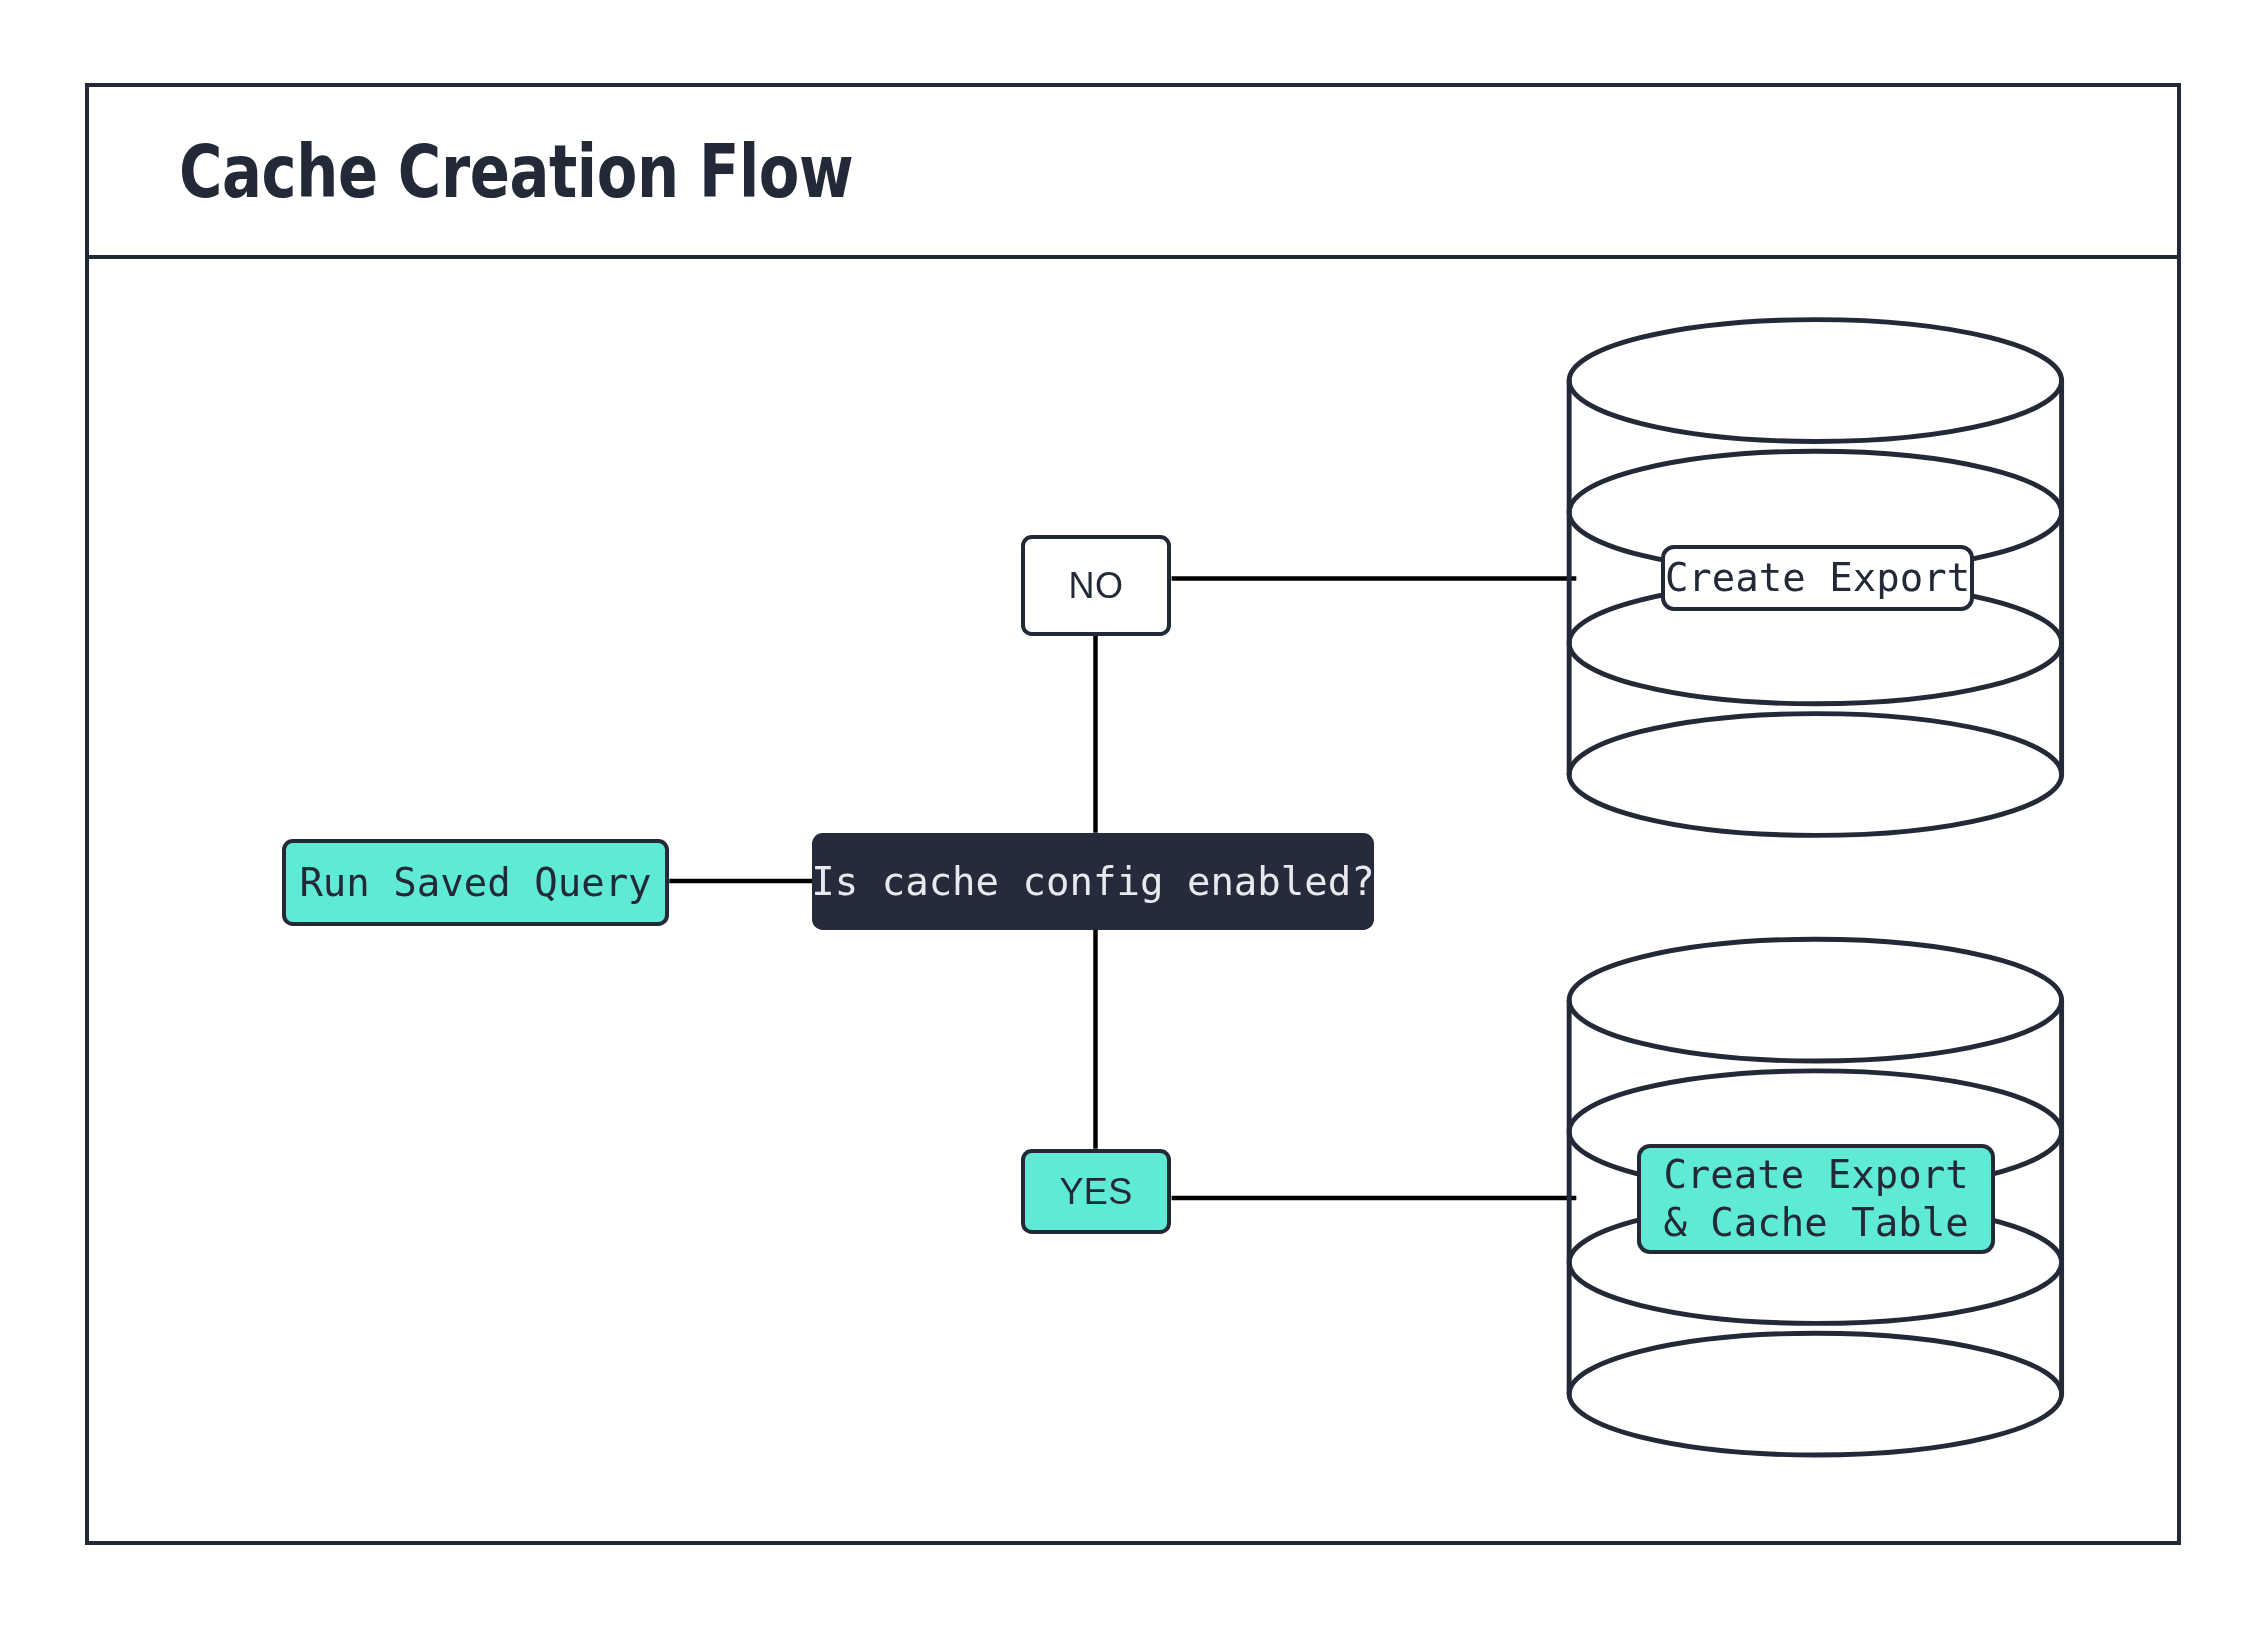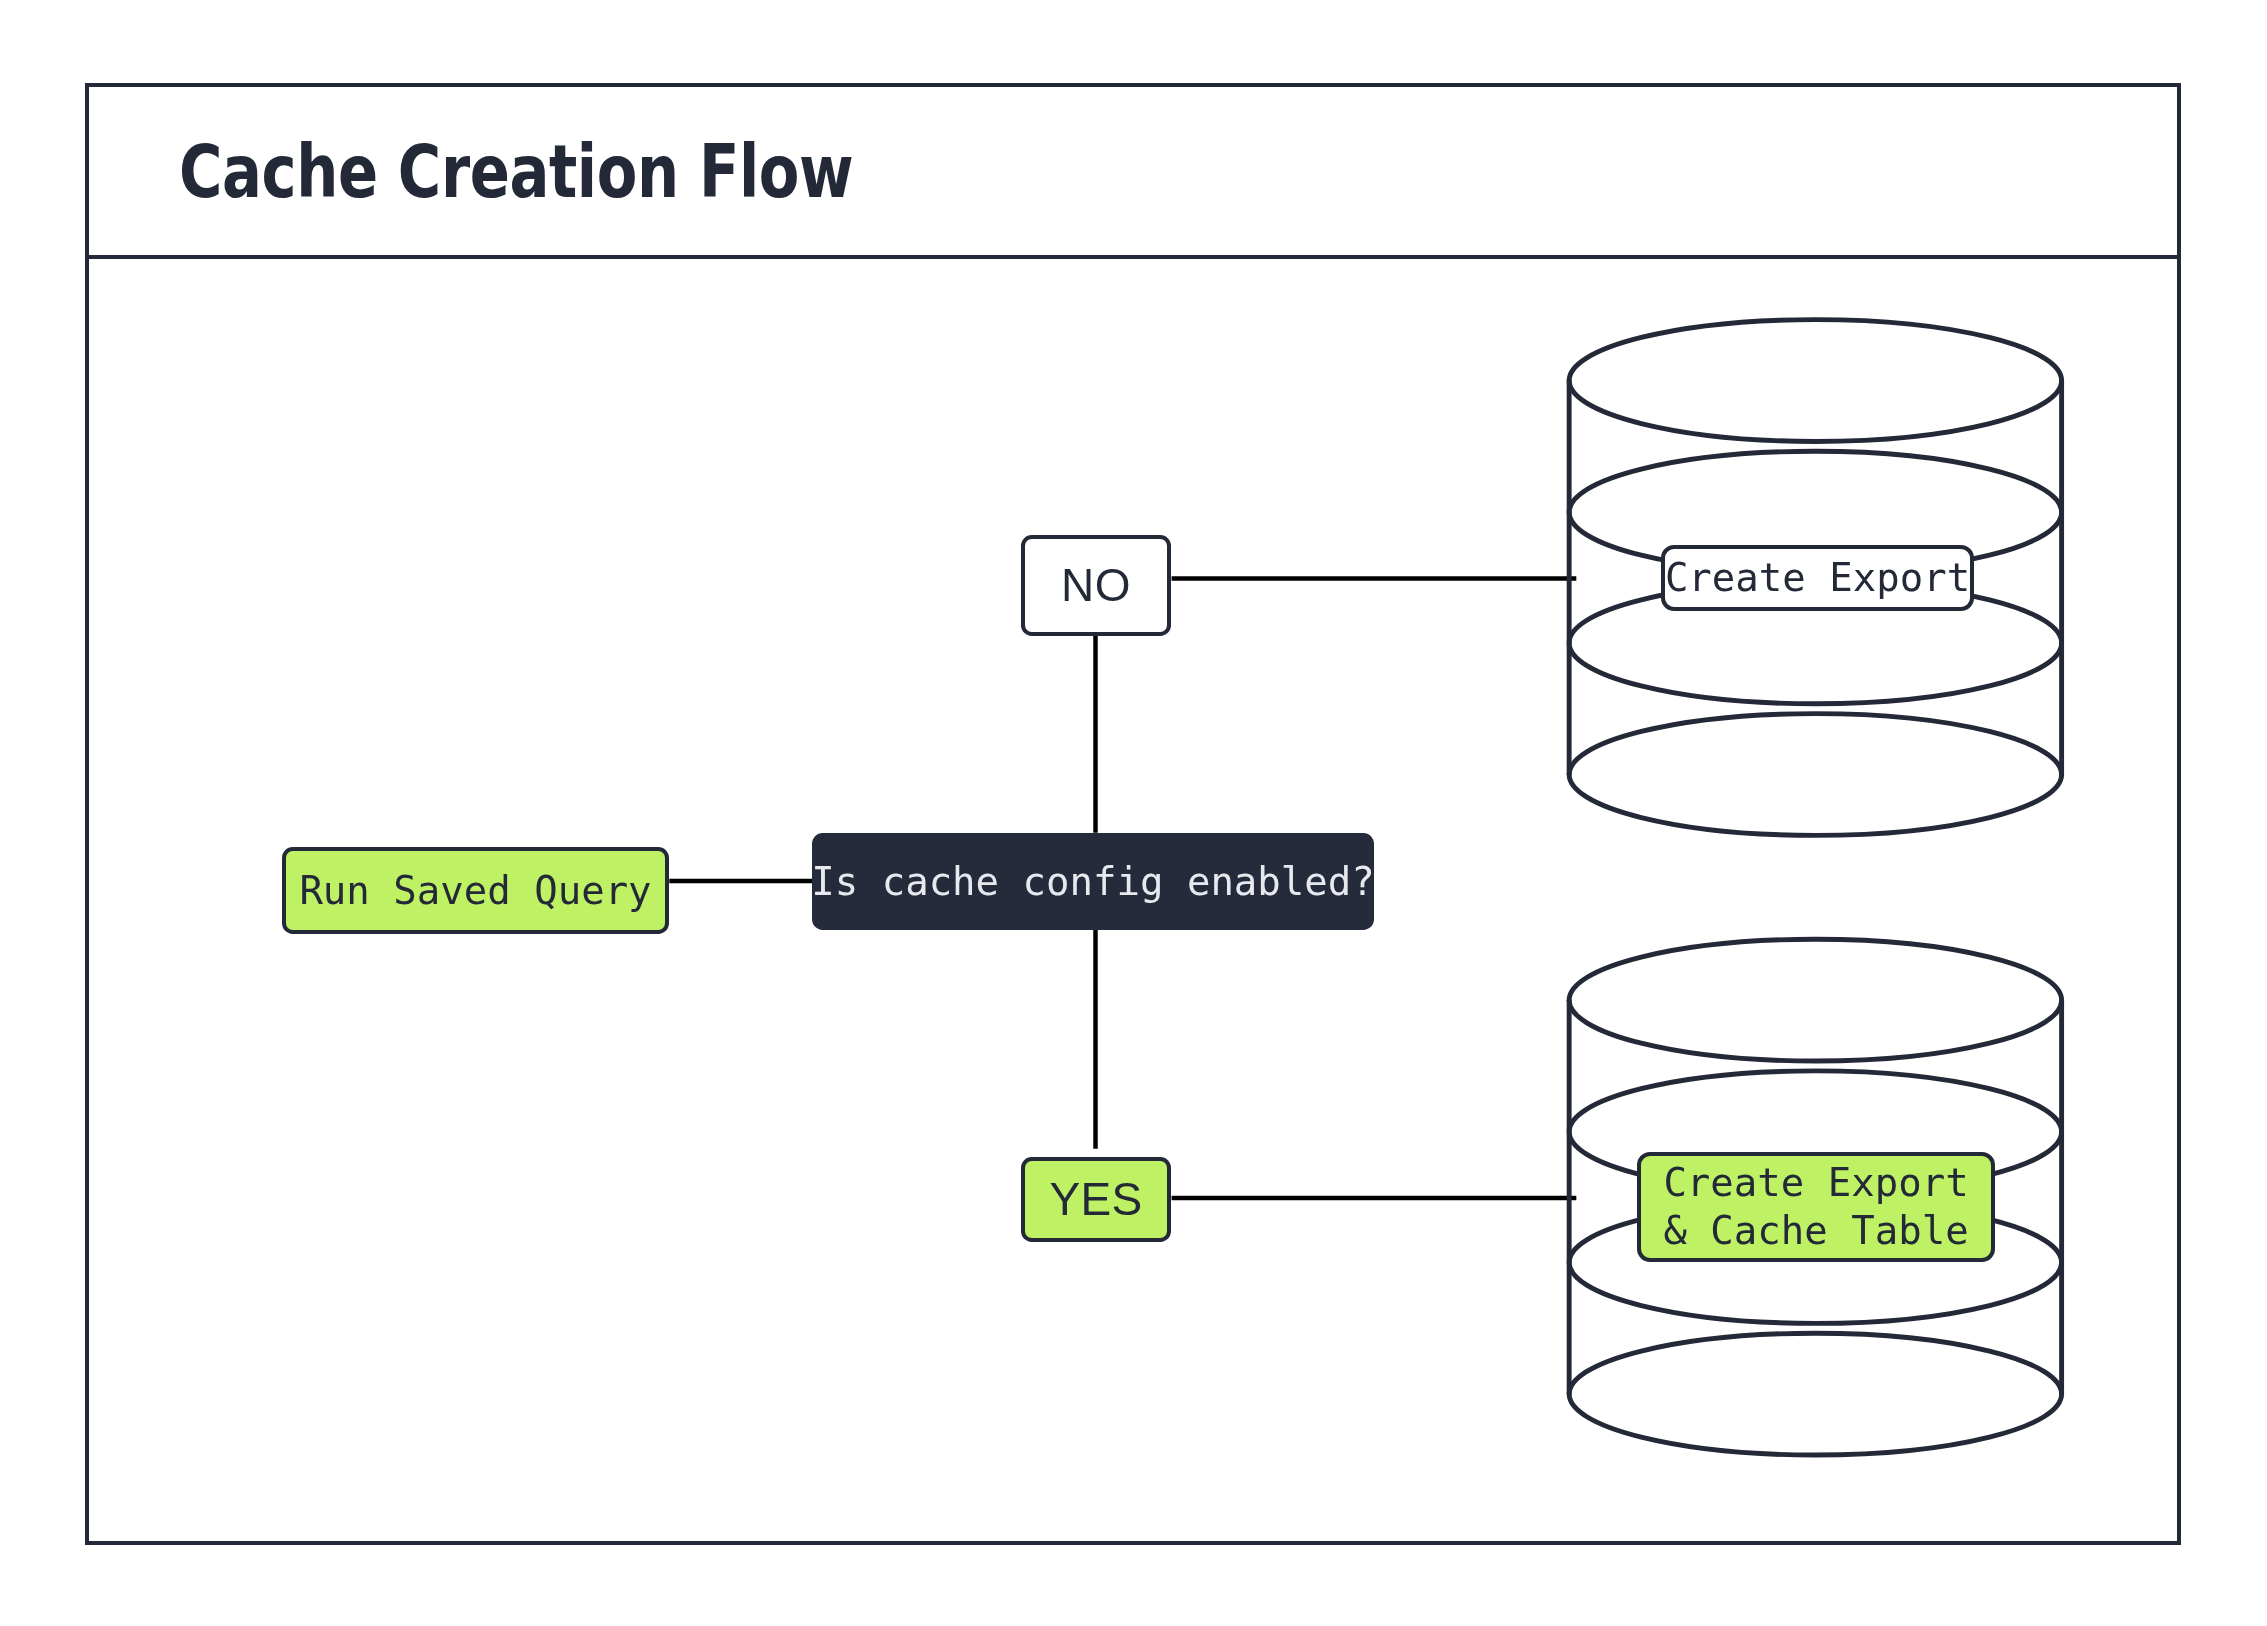--- a/index.html
+++ b/index.html
@@ -84,23 +84,22 @@
     text-align: center;
     border: 4.5px solid #242938;
     border-radius: 10.7px;
     font-family: "DejaVu Sans Mono", "Liberation Mono", monospace;
     font-size: 39px;
     line-height: 1.22;
     letter-spacing: 0px;
     white-space: pre;
   }
   .node-green {
-    background: #bef264;
+    background: #5eead4;
     color: #242938;
-    margin-top: 8px;
   }
   .node-dark {
     background: #252b3b;
     color: #e8e9ee;
     border-color: #252b3b;
   }
   .node-white {
     background: #ffffff;
     color: #242938;
   }
@@ -117,21 +116,21 @@
     font-family: "DejaVu Sans Mono", "Liberation Mono", monospace;
     font-size: 39px;
     line-height: 1.22;
     color: #242938;
     white-space: pre;
     z-index: 5;
   }
   
   .branch-label {
     font-family: "Liberation Sans", sans-serif;
-    font-size: 46px;
+    font-size: 36px;
     font-weight: 400;
     letter-spacing: 0.4px;
   }
 </style>
 </head>
 <body>
 
 <div id="stage">
 
   <div class="frame">

